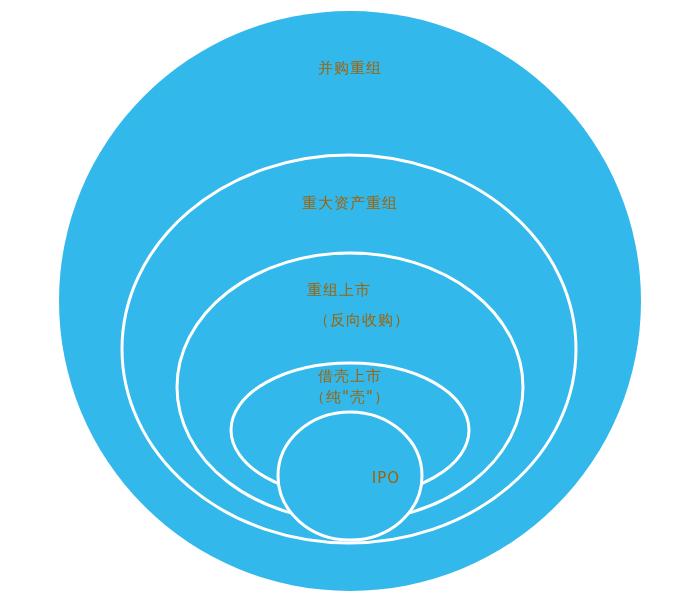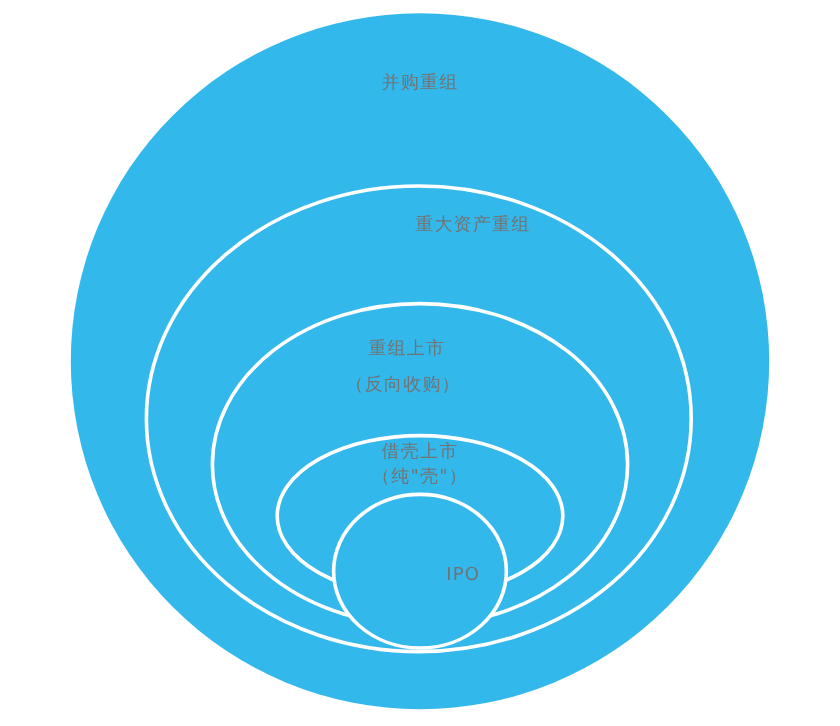--- a/index.html
+++ b/index.html
@@ -16,21 +16,21 @@
   }
   #diagram {
     position: absolute;
     left: 0;
     top: 0;
     width: 700px;
     height: 605px;
   }
   .label {
     position: absolute;
-    color: #737373;
+    color: #a16207;
     font-size: 15px;
     text-align: center;
     white-space: nowrap;
     transform: translateX(-50%);
     line-height: 18px;
     letter-spacing: 1px;
   }
 </style>
 </head>
 <body>
@@ -38,21 +38,21 @@
 <svg id="diagram" width="700" height="605" viewBox="0 0 700 605" xmlns="http://www.w3.org/2000/svg">
   <ellipse cx="350" cy="301" rx="291" ry="290" fill="#33B8EC"></ellipse>
   <ellipse cx="349" cy="349" rx="227" ry="194" fill="#33B8EC" stroke="#FFFFFF" stroke-width="3"></ellipse>
   <ellipse cx="350" cy="387" rx="173" ry="134" fill="#33B8EC" stroke="#FFFFFF" stroke-width="3"></ellipse>
   <ellipse cx="350" cy="430" rx="119" ry="67" fill="#33B8EC" stroke="#FFFFFF" stroke-width="3"></ellipse>
   <ellipse cx="350" cy="476" rx="72" ry="64" fill="#33B8EC" stroke="#FFFFFF" stroke-width="3"></ellipse>
 </svg>
 
 <div class="label" style="left:350px; top:59px;">并购重组</div>
 
-<div class="label" style="left:350px; top:178px;margin-left:44px;">重大资产重组</div>
+<div class="label" style="left:350px; top:194px;">重大资产重组</div>
 
 <div class="label" style="left:339px; top:281px;">重组上市</div>
-<div class="label" style="left:336px; top:311px;">（反向收购）</div>
+<div class="label" style="left:362px; top:311px;">（反向收购）</div>
 
 <div class="label" style="left:350px; top:367px;text-align:center;">借壳上市</div>
 <div class="label" style="left:350px; top:388px;">（纯"壳"）</div>
 
 <div class="label" style="left:350px; top:469px;margin-left:36px;">IPO</div>
 
 </body></html>

